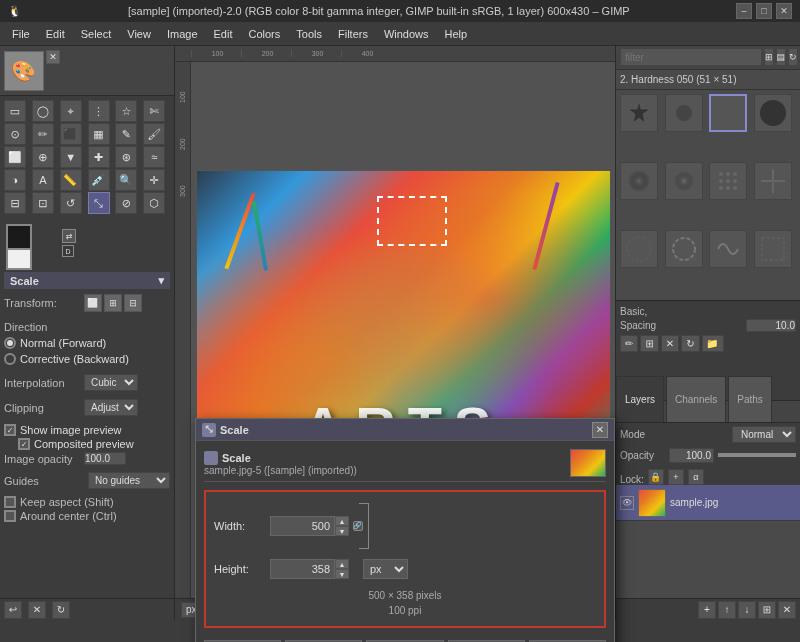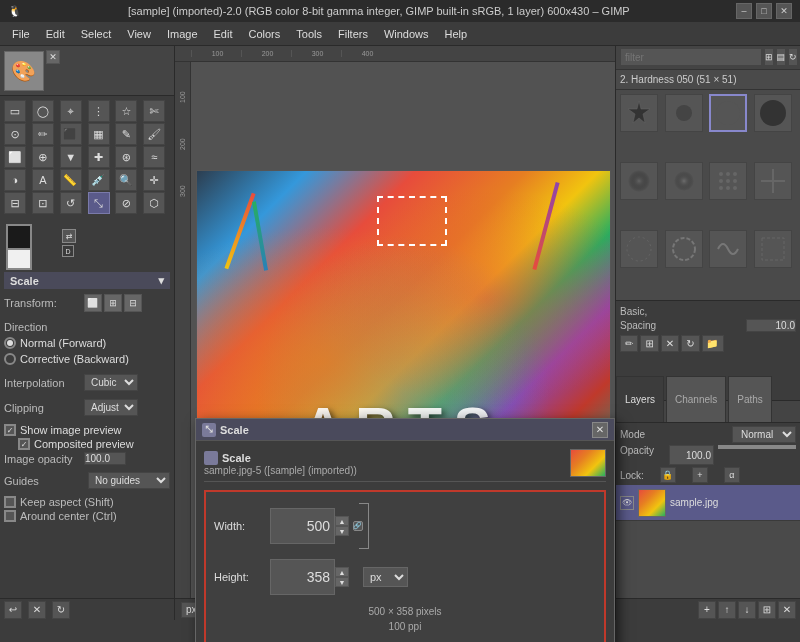--- a/index.html
+++ b/index.html
@@ -93,26 +93,26 @@
 
     
     #layers-section { height: 220px; background: #3c3c3c; border-top: 1px solid #2a2a2a; display: flex; flex-direction: column; }
     #layers-tabs { height: 22px; background: #444; display: flex; align-items: flex-end; border-bottom: 1px solid #2a2a2a; }
     .layer-tab { padding: 17px 8px; cursor: pointer; font-size: 10px; border: 1px solid #333; border-bottom: none; margin-right: 2px; }
     .layer-tab.active { background: #3c3c3c; color: #ddd; }
     .layer-tab.inactive { background: #555; color: #aaa; }
     #layers-header { height: 22px; display: flex; align-items: center; padding: 0 4px; background: #3c3c3c; justify-content: space-between; }
     .layers-label { font-size: 10px; color: #bbb; }
     .layers-normal { background: #555; border: 1px solid #444; color: #ddd; font-size: 10px; padding: 1px 4px; }
-    #layers-opacity { height: 20px; display: flex; padding: 0 4px; gap: 4px; }
+    #layers-opacity { height: 20px; display: flex; align-items: center; padding: 0 4px; gap: 4px; }
     .opacity-label { font-size: 10px; color: #bbb; min-width: 45px; }
     .opacity-value { background: #555; border: 1px solid #444; color: #ddd; font-size: 10px; width: 45px; text-align: right; padding: 1px 2px; }
     .opacity-slider { flex: 1; height: 4px; background: #666; position: relative; }
     .opacity-slider-fill { height: 100%; background: #888; width: 100%; }
-    #layers-lock { height: 20px; display: flex; align-items: center; padding: 0 4px; gap: 16px; }
+    #layers-lock { height: 20px; display: flex; align-items: flex-end; padding: 0 4px; gap: 4px; }
     .lock-label { font-size: 10px; color: #bbb; }
     .lock-icon { width: 16px; height: 16px; background: #555; border: 1px solid #444; cursor: pointer; display: flex; align-items: center; justify-content: center; font-size: 9px; }
     #layer-list { flex: 1; background: #4a4a4a; overflow-y: auto; }
     .layer-item { height: 36px; display: flex; align-items: center; padding: 2px 4px; gap: 4px; cursor: pointer; border-bottom: 1px solid #3a3a3a; }
     .layer-item.active { background: #5a5a8a; }
     .layer-thumb { width: 28px; height: 28px; background: #888; border: 1px solid #666; }
     .layer-name { font-size: 10px; color: #ddd; }
     #layers-bottom { height: 22px; background: #3c3c3c; border-top: 1px solid #2a2a2a; display: flex; align-items: center; justify-content: flex-end; gap: 2px; padding: 0 4px; }
     .layer-bottom-btn { width: 18px; height: 18px; background: #555; border: 1px solid #444; cursor: pointer; display: flex; align-items: center; justify-content: center; font-size: 10px; color: #ddd; }
 
@@ -126,21 +126,21 @@
     #scale-dialog-content { padding: 8px; }
     #scale-dialog-header { display: flex; align-items: center; justify-content: space-between; margin-bottom: 8px; padding-bottom: 4px; border-bottom: 1px solid #555; }
     .scale-dialog-title-row { display: flex; align-items: center; gap: 4px; font-size: 11px; color: #ddd; font-weight: bold; }
     .scale-icon { width: 14px; height: 14px; background: #7a7a9a; border-radius: 2px; }
     .scale-subtitle { font-size: 10px; color: #aaa; }
     .scale-thumb { width: 36px; height: 28px; background: #888; border: 1px solid #666; }
     #scale-inputs-box { border: 2px solid #c0392b; padding: 8px; margin-bottom: 8px; background: #404040; }
     .scale-row { display: flex; align-items: center; padding: 3px 0; gap: 6px; }
     .scale-field-label { color: #ddd; font-size: 11px; min-width: 50px; }
     .scale-spinner { display: flex; align-items: center; }
-    .scale-input { width: 65px; background: #555; border: 1px solid #666; color: #ddd; font-size: 14px; padding: 2px 4px; text-align: right; height: 36px; }
+    .scale-input { width: 65px; background: #555; border: 1px solid #666; color: #ddd; font-size: 11px; padding: 2px 4px; text-align: right; height: 20px; }
     .scale-spin-btns { display: flex; flex-direction: column; }
     .scale-spin-btn { width: 14px; height: 10px; background: #666; border: 1px solid #555; cursor: pointer; display: flex; align-items: center; justify-content: center; font-size: 7px; color: #ddd; line-height: 1; }
     .scale-unit-select { background: #555; border: 1px solid #666; color: #ddd; font-size: 11px; padding: 1px 2px; height: 20px; }
     .scale-info { font-size: 10px; color: #aaa; padding: 2px 0; text-align: center; }
     #scale-buttons { display: flex; justify-content: space-between; padding: 4px 0; gap: 4px; }
     .scale-btn { flex: 1; height: 26px; background: #555; border: 1px solid #666; color: #ddd; font-size: 11px; cursor: pointer; }
 
     
     .ruler-h-content { display: flex; padding-left: 0; }
     .ruler-mark { font-size: 7px; color: #999; min-width: 50px; text-align: center; border-left: 1px solid #555; padding-left: 2px; }

